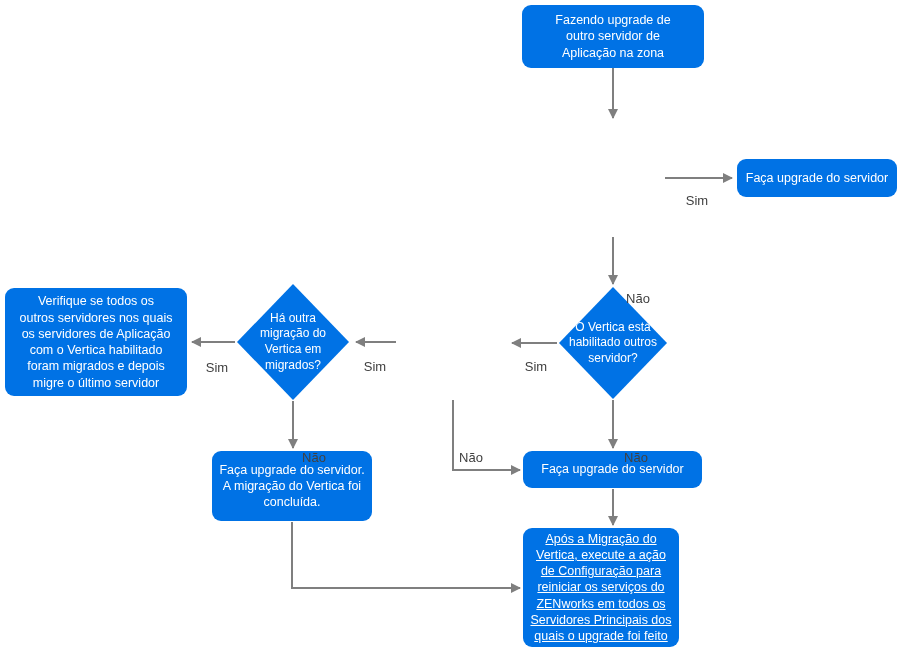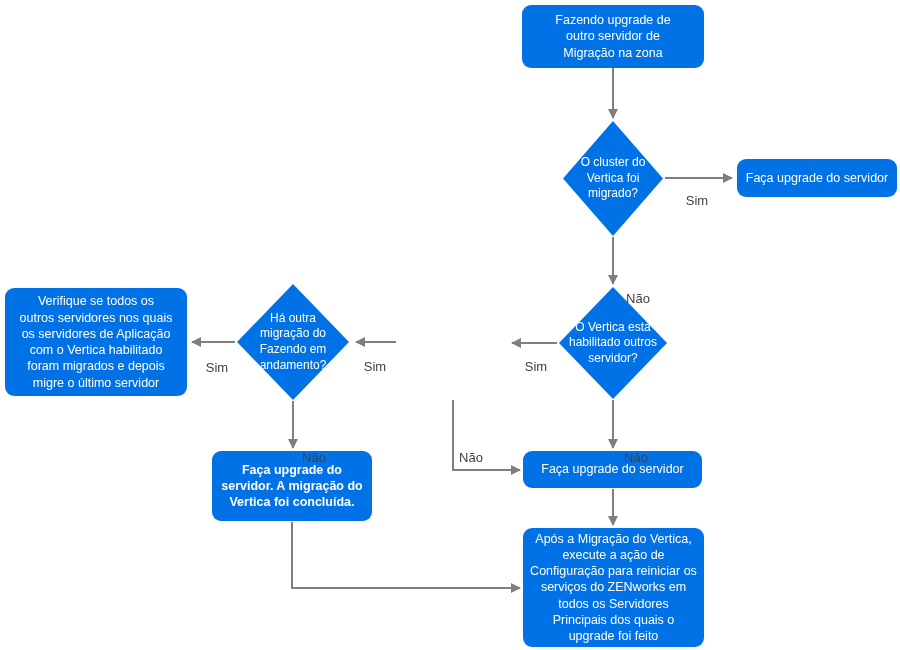--- a/index.html
+++ b/index.html
@@ -22,23 +22,23 @@
            clip-path:polygon(50% 0,100% 50%,50% 100%,0 50%);
            font-size:12px;line-height:1.3;}
   .node span{display:block;}
   .n-start{left:522px;top:5px;width:182px;height:63px;padding:0 28px;}
   .n-d-cluster{left:563px;top:121px;width:100px;height:115px;padding:0 6px;}
   .n-upgrade-right{left:737px;top:159px;width:160px;height:38px;padding:0 4px;}
   .n-d-enabled{left:559px;top:287px;width:108px;height:112px;padding:0 8px;}
   .n-d-lastnode{left:398px;top:285px;width:110px;height:114px;padding:0 14px;}
   .n-d-othermig{left:237px;top:284px;width:112px;height:116px;padding:0 8px;}
   .n-verify{left:5px;top:288px;width:182px;height:108px;padding:0 14px;text-align:center;}
-  .n-upgrade-done{left:212px;top:451px;width:160px;height:70px;padding:4px 3px;font-weight:bold;}
+  .n-upgrade-done{left:212px;top:451px;width:160px;height:70px;padding:4px 3px;}
   .n-upgrade-center{left:523px;top:451px;width:179px;height:37px;padding:0 4px;}
-  .n-after{left:523px;top:528px;width:181px;height:119px;padding:16px 7px;}
+  .n-after{left:523px;top:528px;width:156px;height:119px;padding:16px 7px;text-decoration:underline;}
   .edge-label{position:absolute;transform:translate(-50%,-50%);
               font-size:13px;color:var(--label-text);white-space:nowrap;margin-top:37px;}
   .l-sim-cluster{left:697px;top:163px;}
   .l-nao-cluster{left:638px;top:261px;}
   .l-sim-enabled{left:536px;top:329px;}
   .l-sim-lastnode{left:375px;top:329px;}
   .l-sim-othermig{left:217px;top:330px;}
   .l-nao-othermig{left:314px;top:420px;}
   .l-nao-lastnode{left:471px;top:420px;}
   .l-nao-enabled{left:636px;top:420px;}
@@ -61,38 +61,35 @@
     <line x1="396" y1="342" x2="356" y2="342" marker-end="url(#arrow)"></line>
     <line x1="235" y1="342" x2="192" y2="342" marker-end="url(#arrow)"></line>
     <line x1="293" y1="401" x2="293" y2="448" marker-end="url(#arrow)"></line>
     <polyline points="453,400 453,470 520,470" marker-end="url(#arrow)"></polyline>
     <line x1="613" y1="400" x2="613" y2="448" marker-end="url(#arrow)"></line>
     <line x1="613" y1="489" x2="613" y2="525" marker-end="url(#arrow)"></line>
     <polyline points="292,522 292,588 520,588" marker-end="url(#arrow)"></polyline>
   </svg>
 
   <div class="node rect n-start">
-    <span>Fazendo upgrade de outro servidor de Migração na zona</span>
+    <span>Fazendo upgrade de outro servidor de Aplicação na zona</span>
   </div>
 
-  <div class="node diamond n-d-cluster">
-    <span>O cluster do Vertica foi migrado?</span>
-  </div>
 
   <div class="node rect n-upgrade-right">
     <span>Faça upgrade do servidor</span>
   </div>
 
   <div class="node diamond n-d-enabled">
     <span>O Vertica está habilitado outros servidor?</span>
   </div>
 
 
   <div class="node diamond n-d-othermig">
-    <span>Há outra migração do Fazendo em andamento?</span>
+    <span>Há outra migração do Vertica em migrados?</span>
   </div>
 
   <div class="node rect n-verify">
     <span>Verifique se todos os outros servidores nos quais os servidores de Aplicação com o Vertica habilitado foram migrados e depois migre o último servidor</span>
   </div>
 
   <div class="node rect n-upgrade-done">
     <span>Faça upgrade do servidor. A migração do Vertica foi concluída.</span>
   </div>
 

